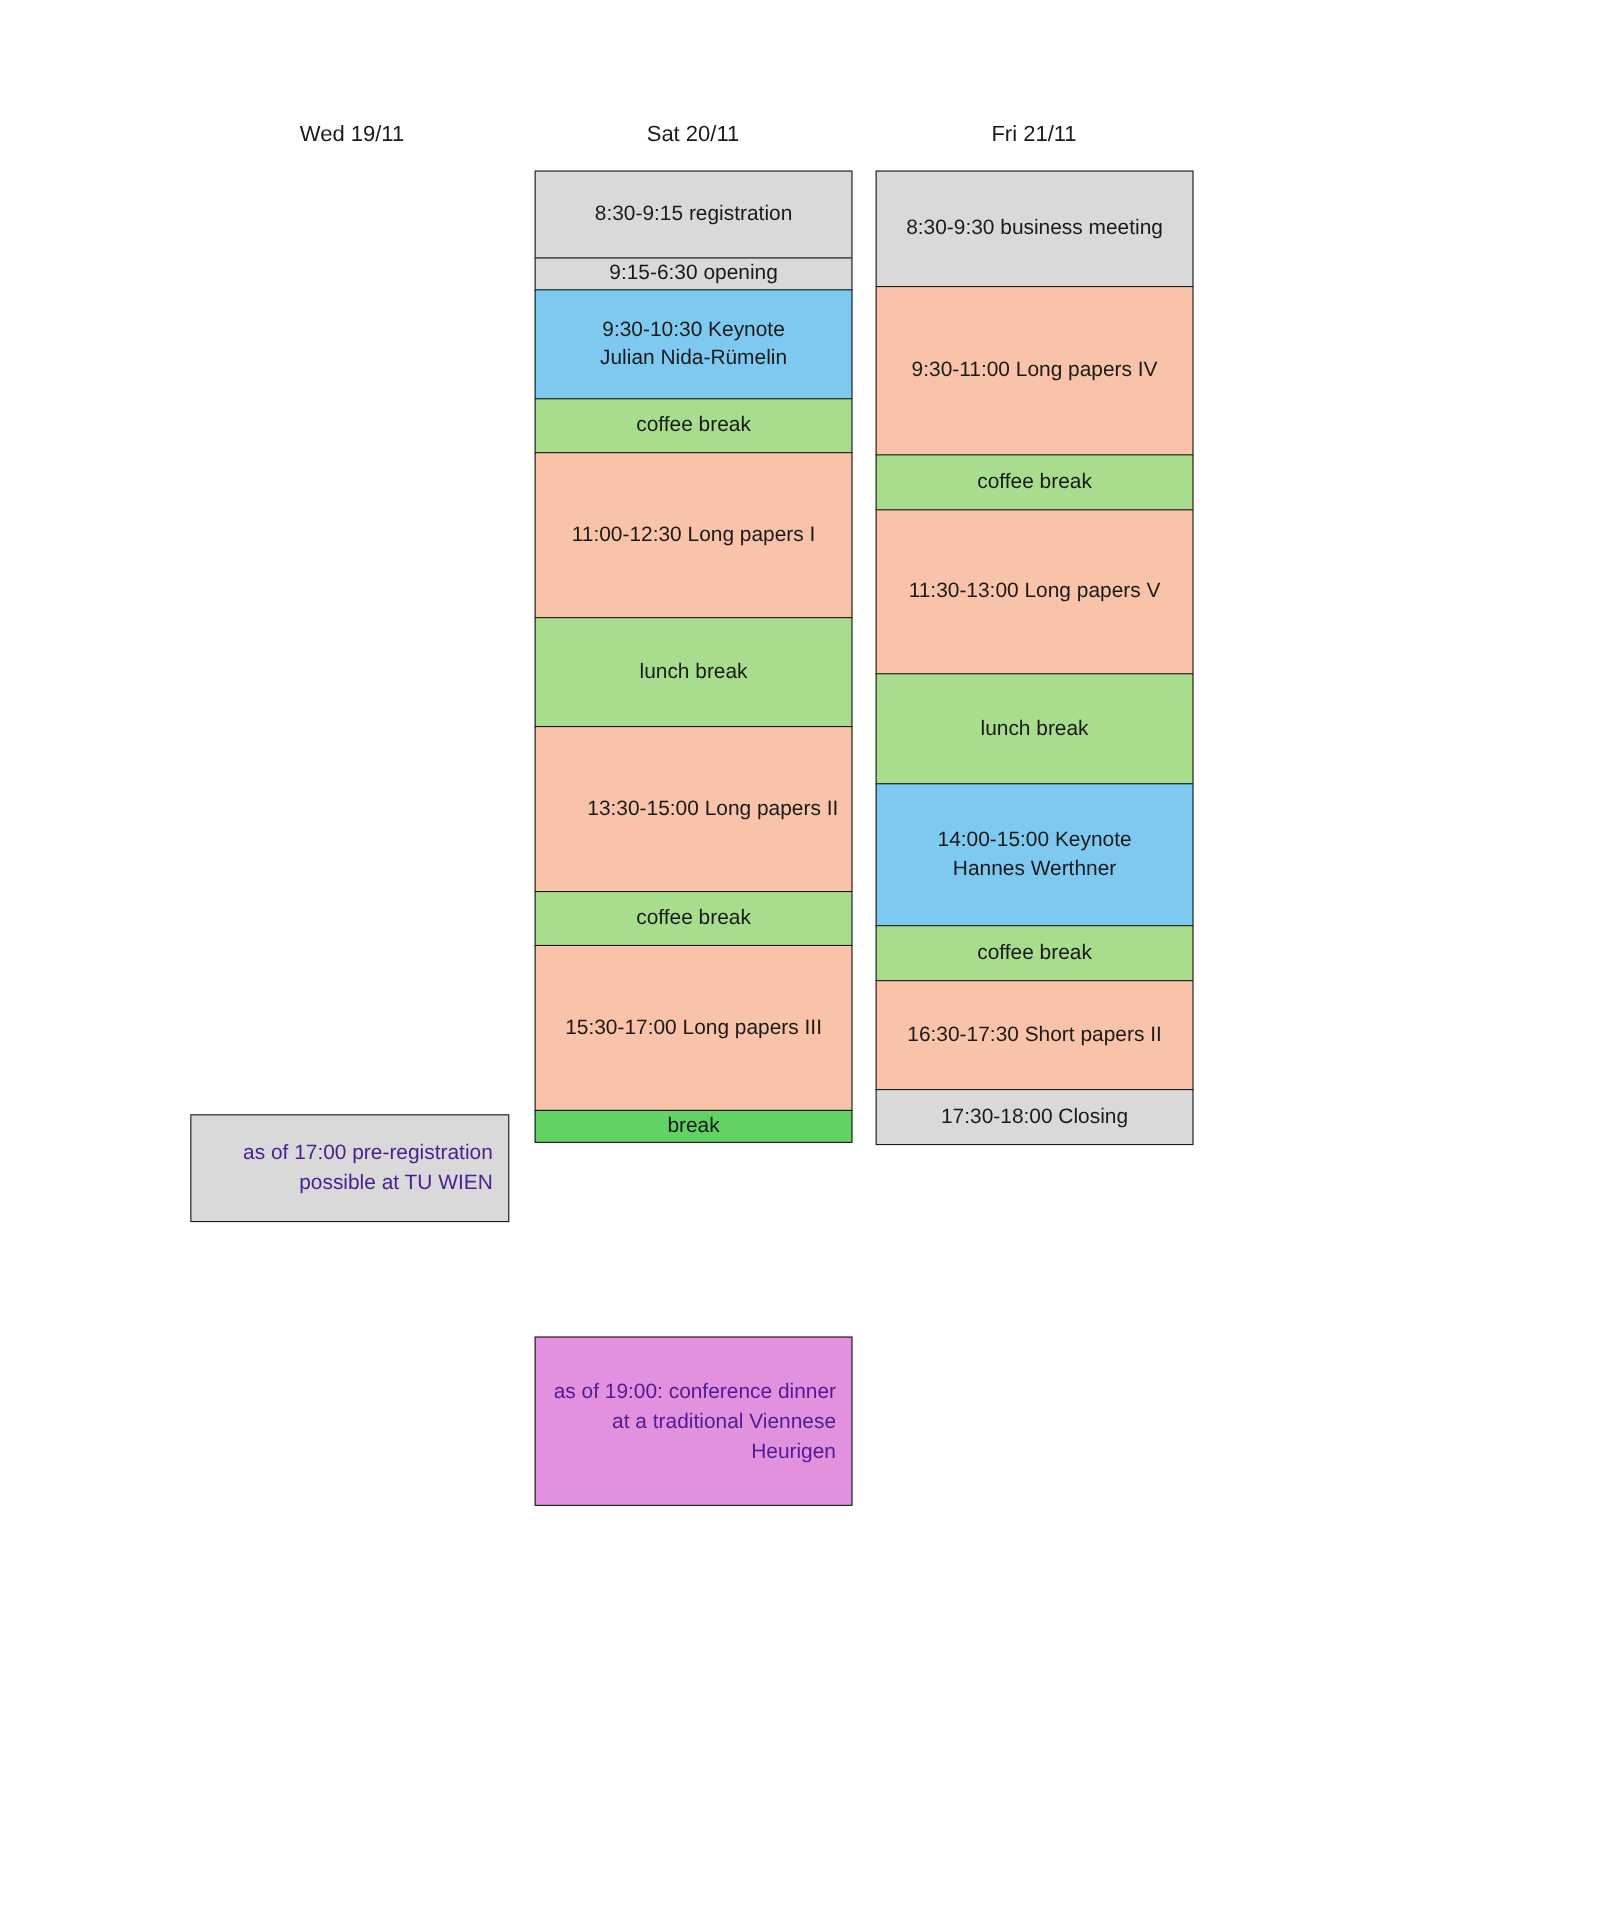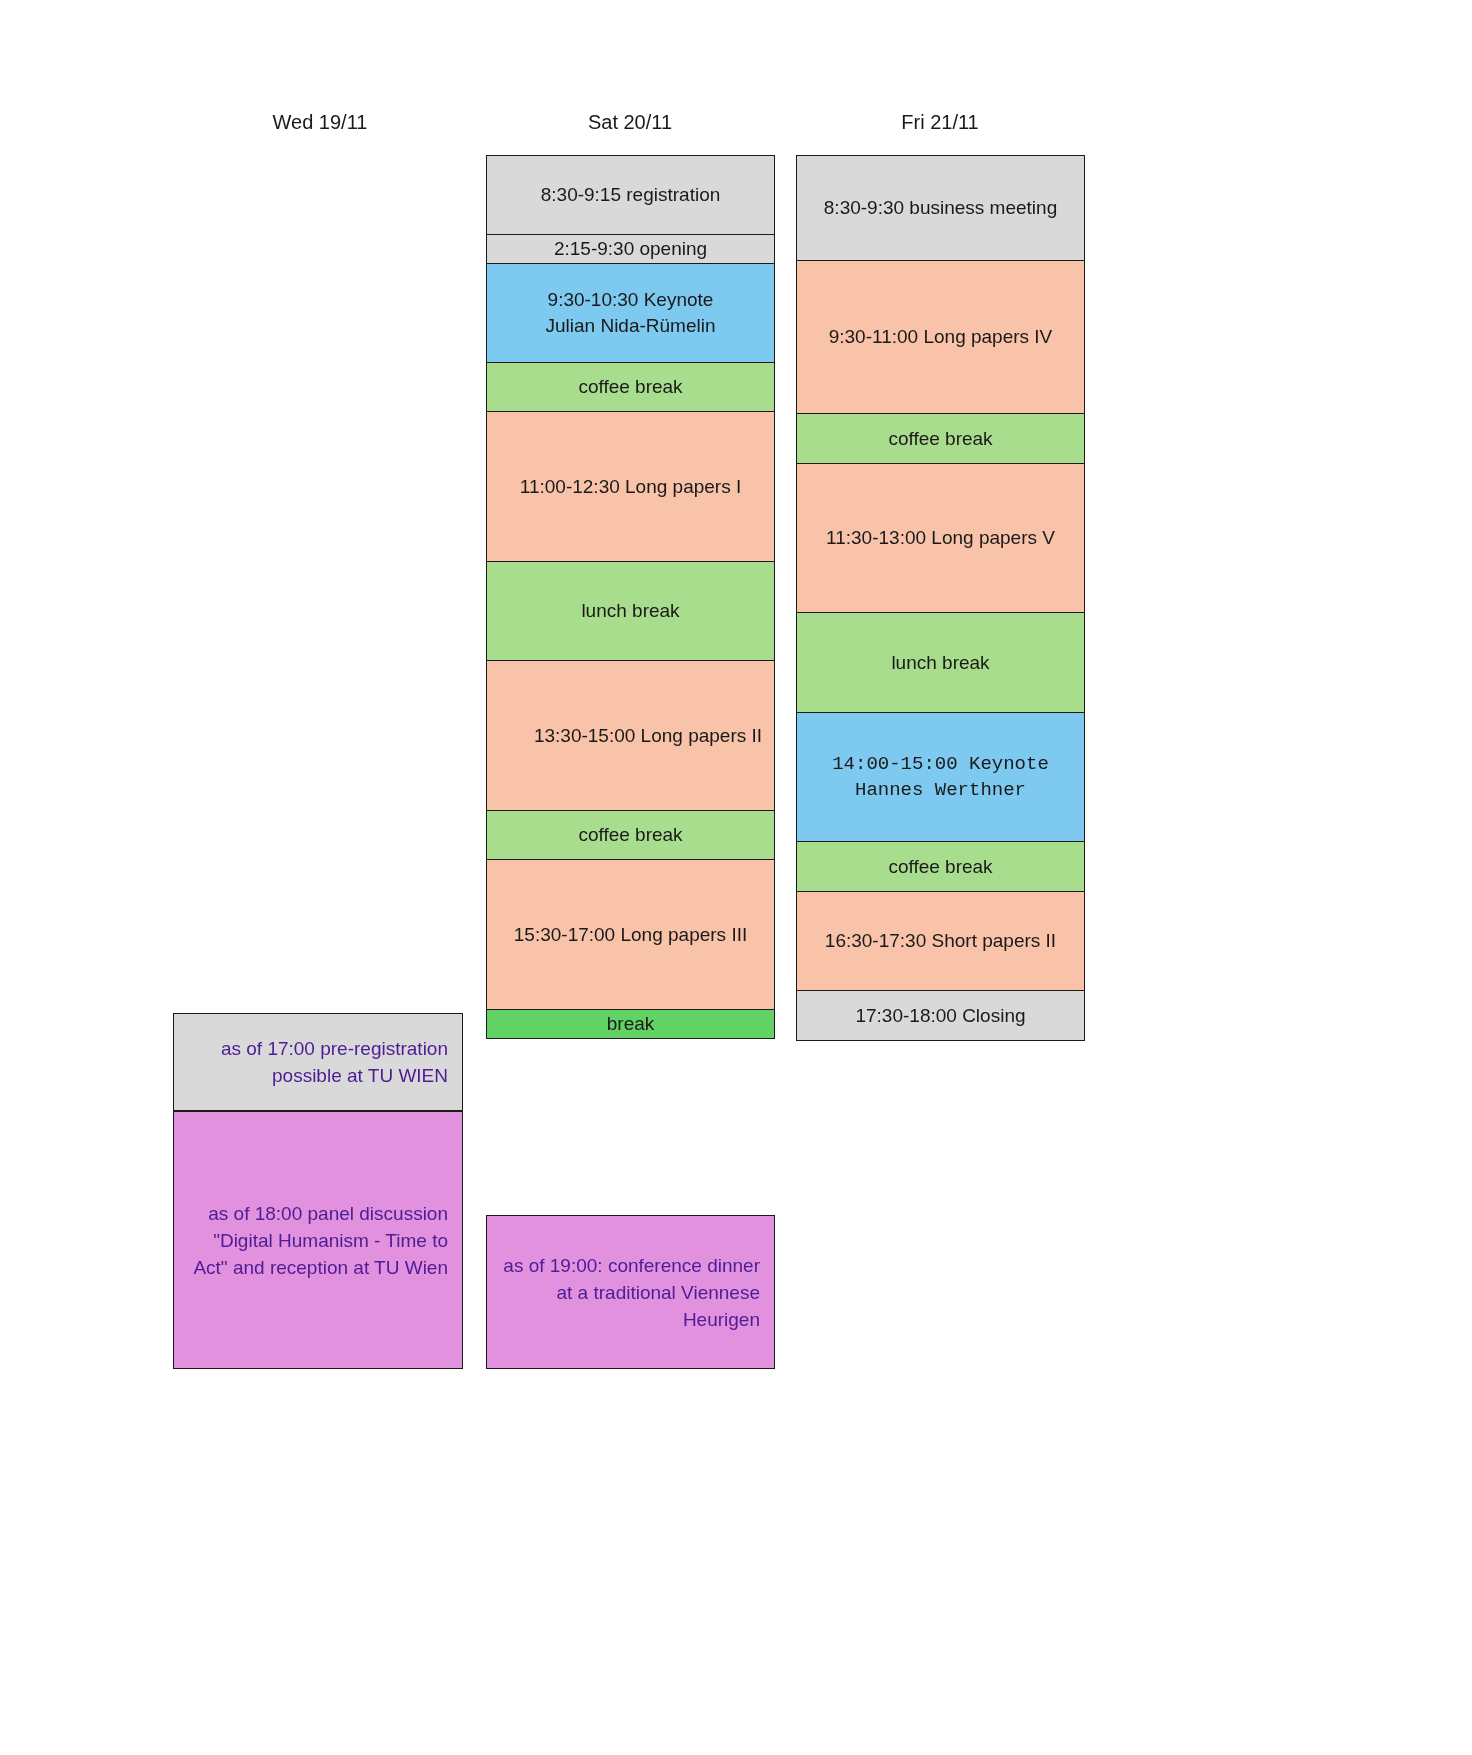--- a/index.html
+++ b/index.html
@@ -91,39 +91,32 @@
   <div class="column" style="left:173px; top:155px; width:290px;">
   </div>
 
   <div class="standalone c-admin" style="left:173px; top:1013px; width:290px; height:98px;">
     <span class="lines">
       <span>as of 17:00  pre-registration possible</span>
       <span class="l2">at TU WIEN</span>
     </span>
   </div>
 
-  <div class="standalone c-social" style="left:173px; top:1111px; width:290px; height:258px;">
-    <span class="lines">
-      <span>as of 18:00 panel discussion "Digital</span>
-      <span class="l2">Humanism - Time to Act" and</span>
-      <span class="l2">reception at TU Wien</span>
-    </span>
-  </div>
 
   <div class="column" style="left:486px; top:155px; width:289px;">
 
     <div class="block c-admin" style="height:80px;">
       <span class="lines">
         <span>8:30-9:15 registration</span>
       </span>
     </div>
 
     <div class="block c-admin" style="height:31px;">
       <span class="lines">
-        <span>2:15-9:30 opening</span>
+        <span>9:15-6:30 opening</span>
       </span>
     </div>
 
     <div class="block c-keynote" style="height:100px;">
       <span class="lines">
         <span>9:30-10:30 Keynote</span>
         <span class="l2">Julian Nida-Rümelin</span>
       </span>
     </div>
 
@@ -203,21 +196,21 @@
         <span>11:30-13:00 Long papers V</span>
       </span>
     </div>
 
     <div class="block c-break" style="height:101px;">
       <span class="lines">
         <span>lunch break</span>
       </span>
     </div>
 
-    <div class="block c-keynote" style="height:131px;font-family:Liberation Mono, monospace;">
+    <div class="block c-keynote" style="height:131px;">
       <span class="lines">
         <span>14:00-15:00 Keynote</span>
         <span class="l2">Hannes Werthner</span>
       </span>
     </div>
 
 
     <div class="block c-break" style="height:51px;">
       <span class="lines">
         <span>coffee break</span>

